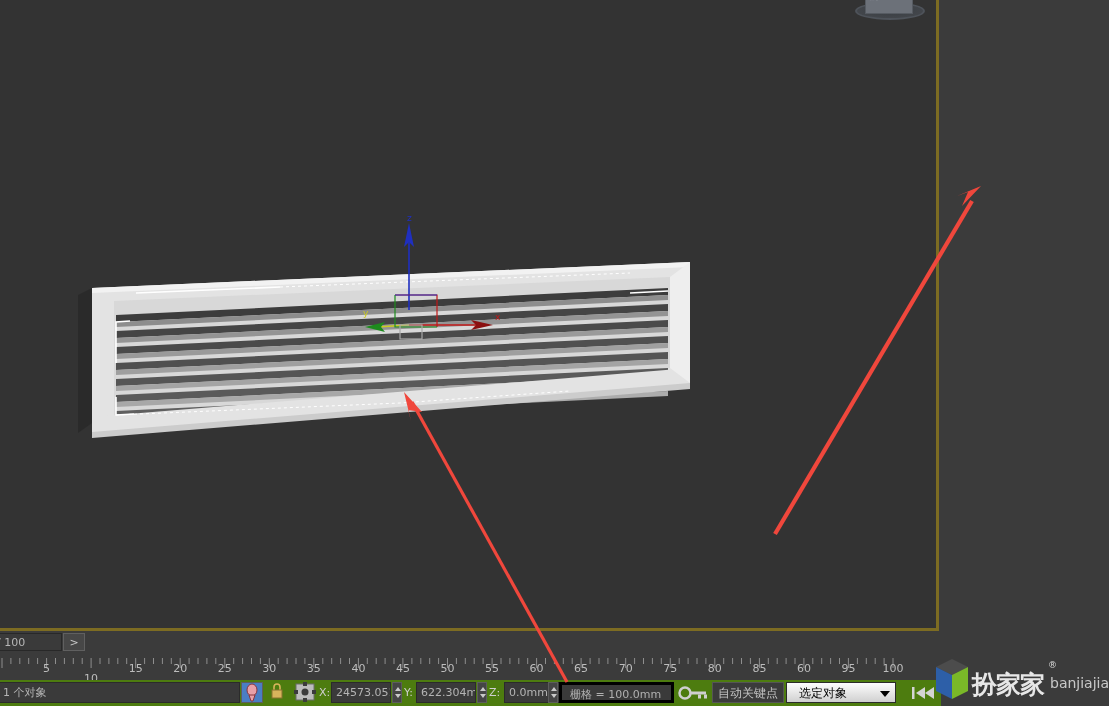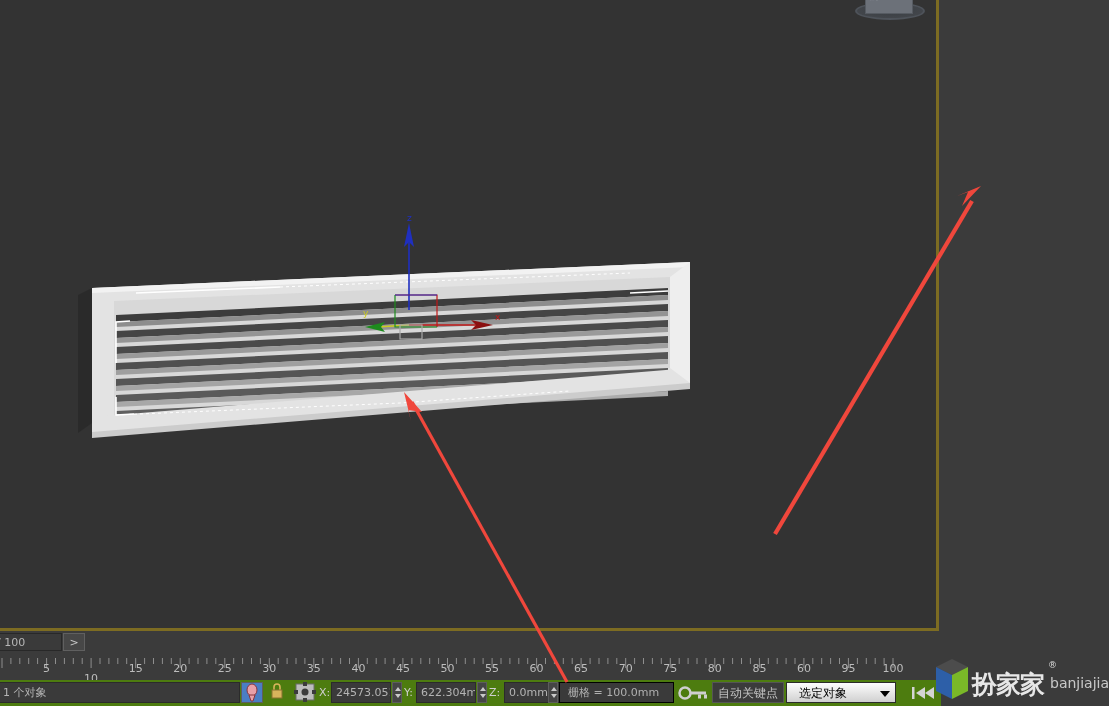--- a/index.html
+++ b/index.html
@@ -114,21 +114,21 @@
     background: #454545; border: 1px solid #5c5c5c;
   }
   .spin::before, .spin::after {
     content: ''; position: absolute; left: 2px;
     border-left: 3px solid transparent; border-right: 3px solid transparent;
   }
   .spin::before { top: 4px; border-bottom: 4px solid #c9c9c9; }
   .spin::after { bottom: 4px; border-top: 4px solid #c9c9c9; }
   #gridfield {
     position: absolute; left: 559px; top: 2px; width: 115px; height: 21px;
-    background: #3a3a3a; border: 1px solid #000000;
+    background: #3a3a3a; border: 3px solid #000000;
     color: #b0b0b0; font-size: 11px; line-height: 20px; padding-left: 8px;
   }
   #keyicon { position: absolute; left: 678px; top: 4px; width: 30px; height: 18px; }
   #autokey {
     position: absolute; left: 712px; top: 2px; width: 72px; height: 21px;
     background: #3b3b3b; border: 1px solid #555;
     color: #c2c2c2; font-size: 12px; line-height: 20px; text-align: center;
   }
   #filtercombo {
     position: absolute; left: 786px; top: 2px; width: 110px; height: 21px;

